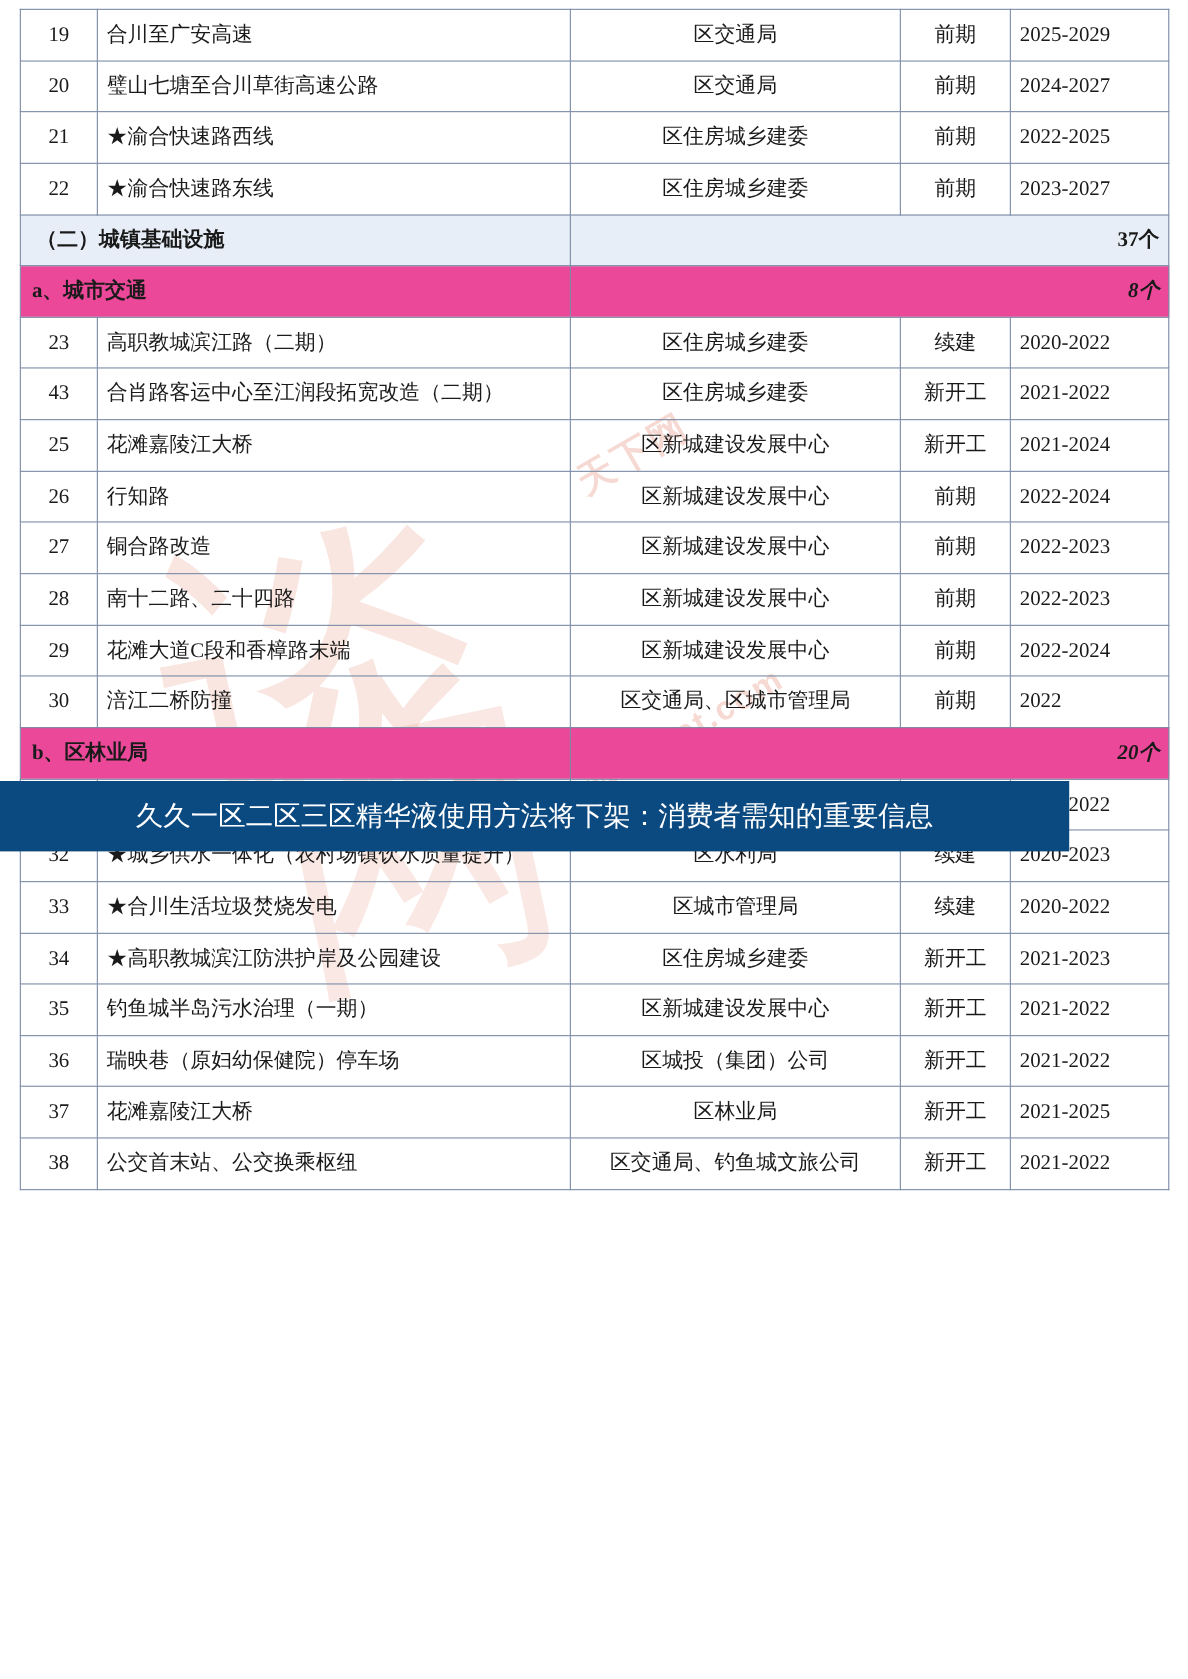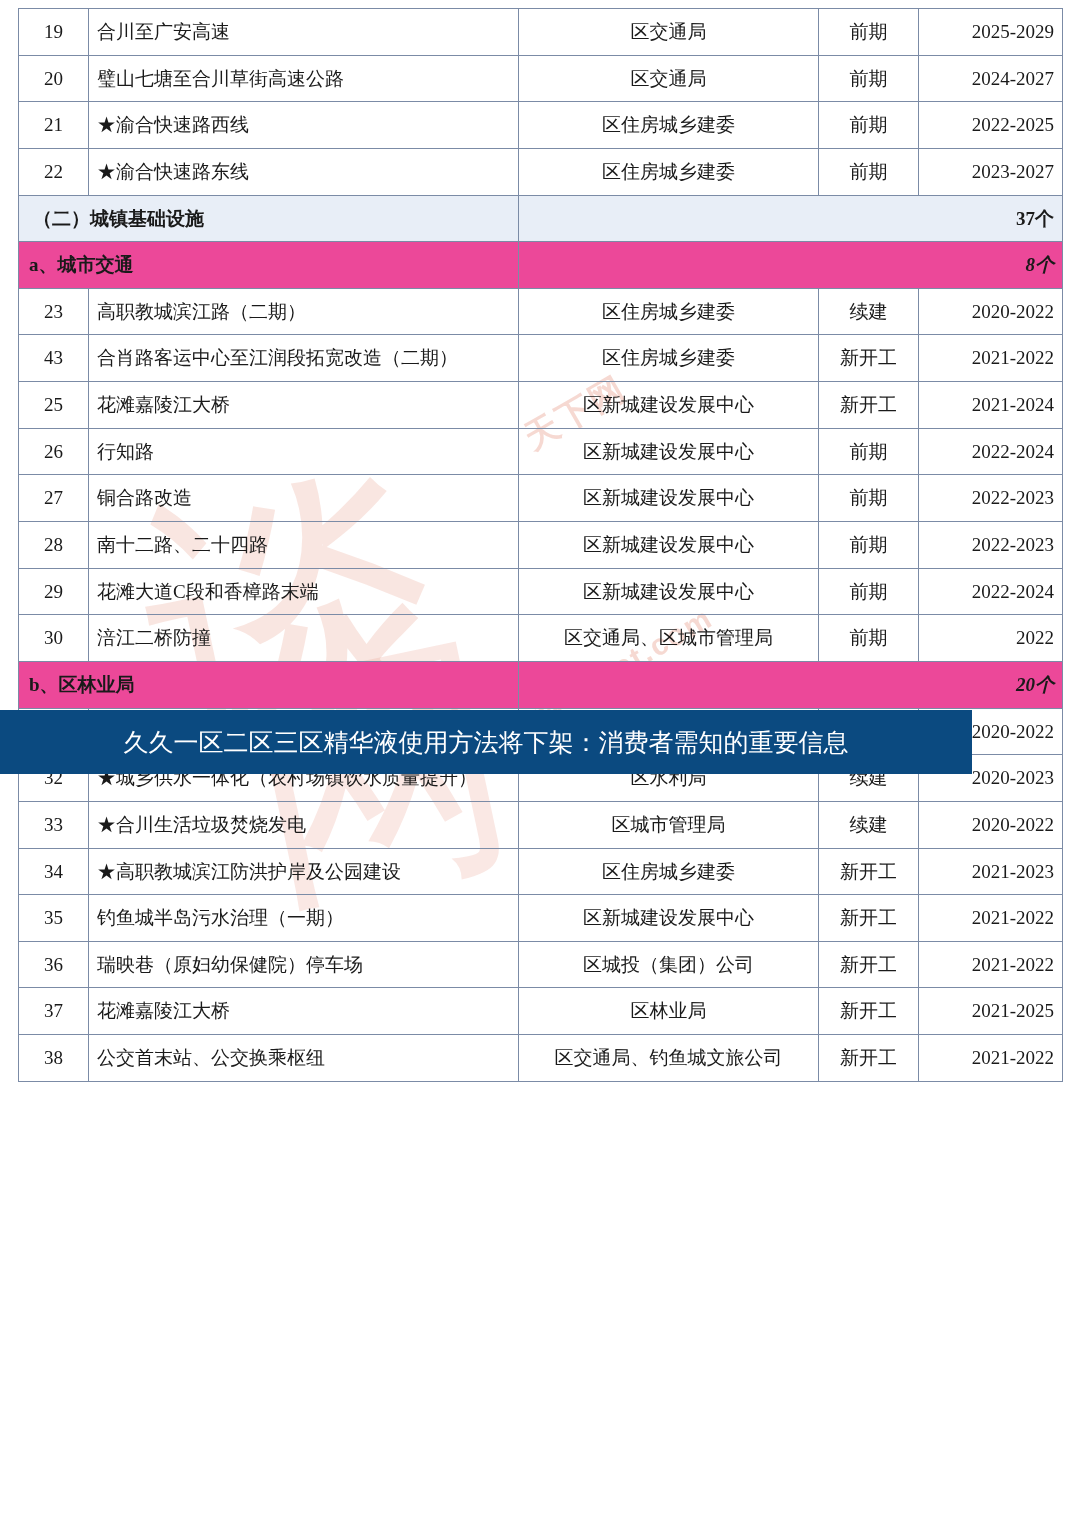--- a/index.html
+++ b/index.html
@@ -84,21 +84,21 @@
   col.c-no    { width: 70px; }
   col.c-name  { width: 430px; }
   col.c-dept  { width: 300px; }
   col.c-stage { width: 100px; }
   col.c-year  { width: 144px; }
 
   td.no     { text-align: center; font-size: 19px; }
   td.name   { text-align: left; padding-left: 14px; }
   td.dept   { text-align: center; }
   td.stage  { text-align: center; }
-  td.year   { text-align: right; }
+  td.year   { text-align: left; }
 
   tr.section td {
     background: #e8eef7;
     font-weight: bold;
   }
   tr.section td.sec-title {
     text-align: left;
     padding-left: 14px;
   }
   tr.section td.sec-count {

